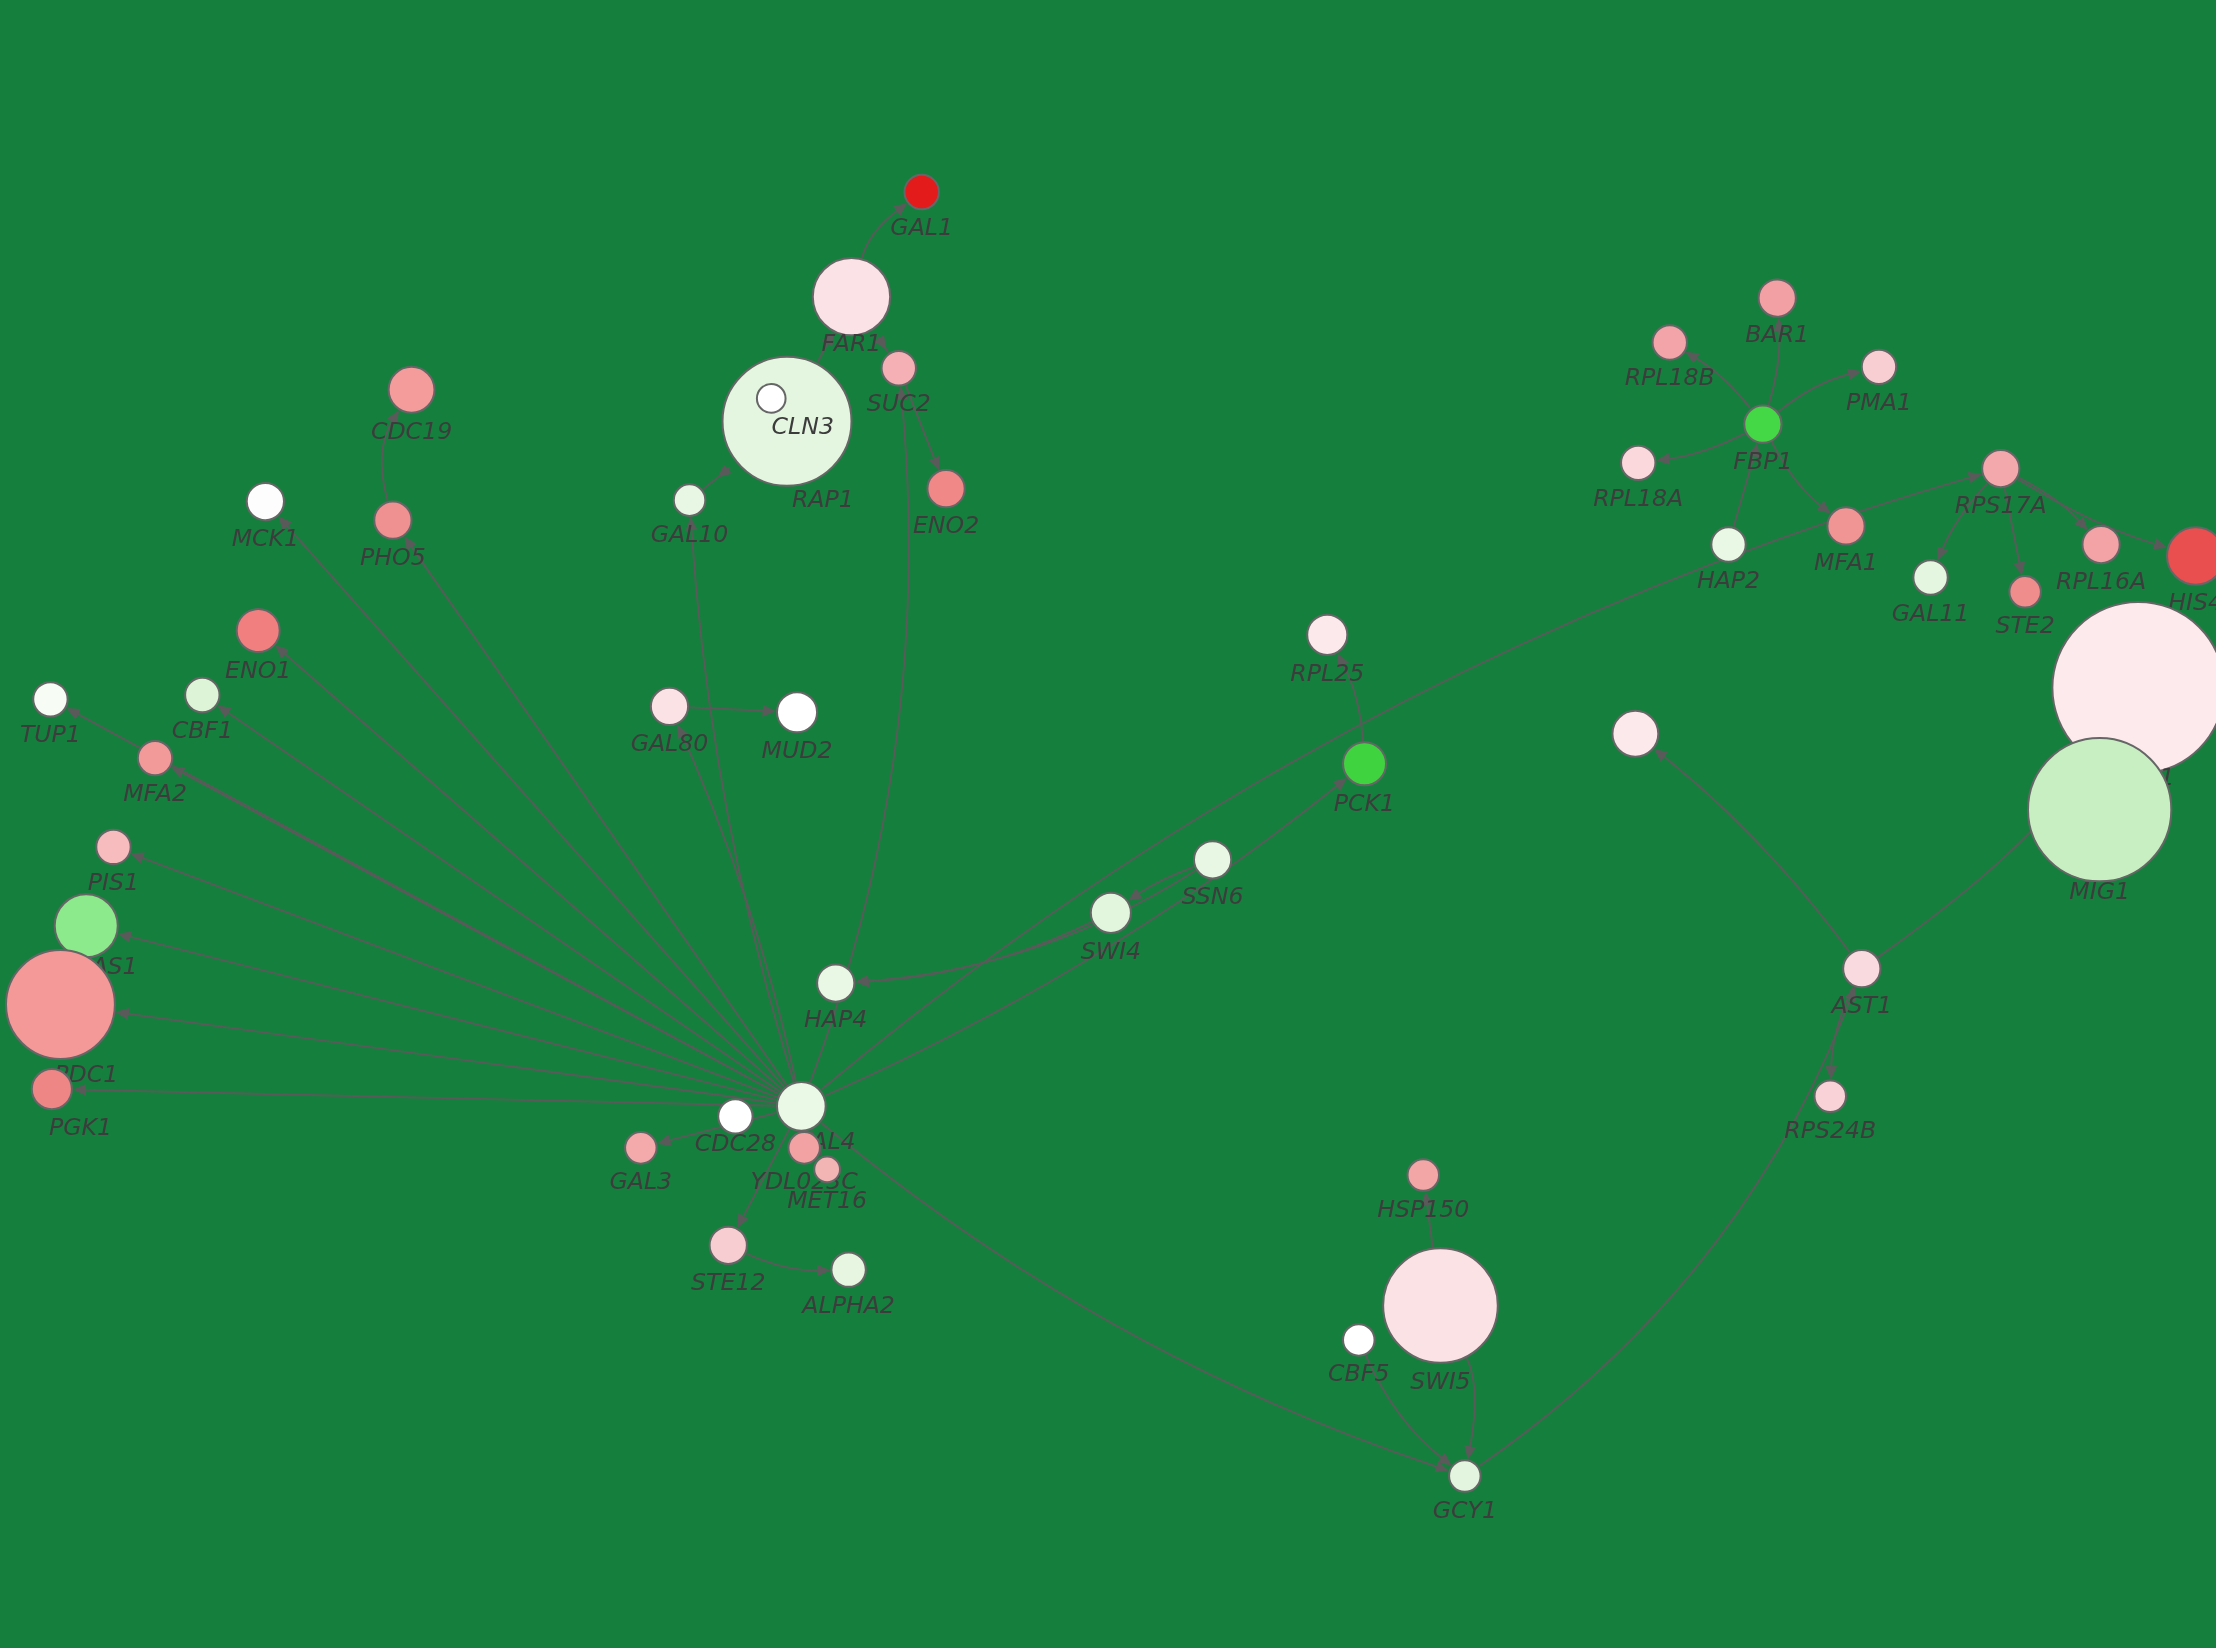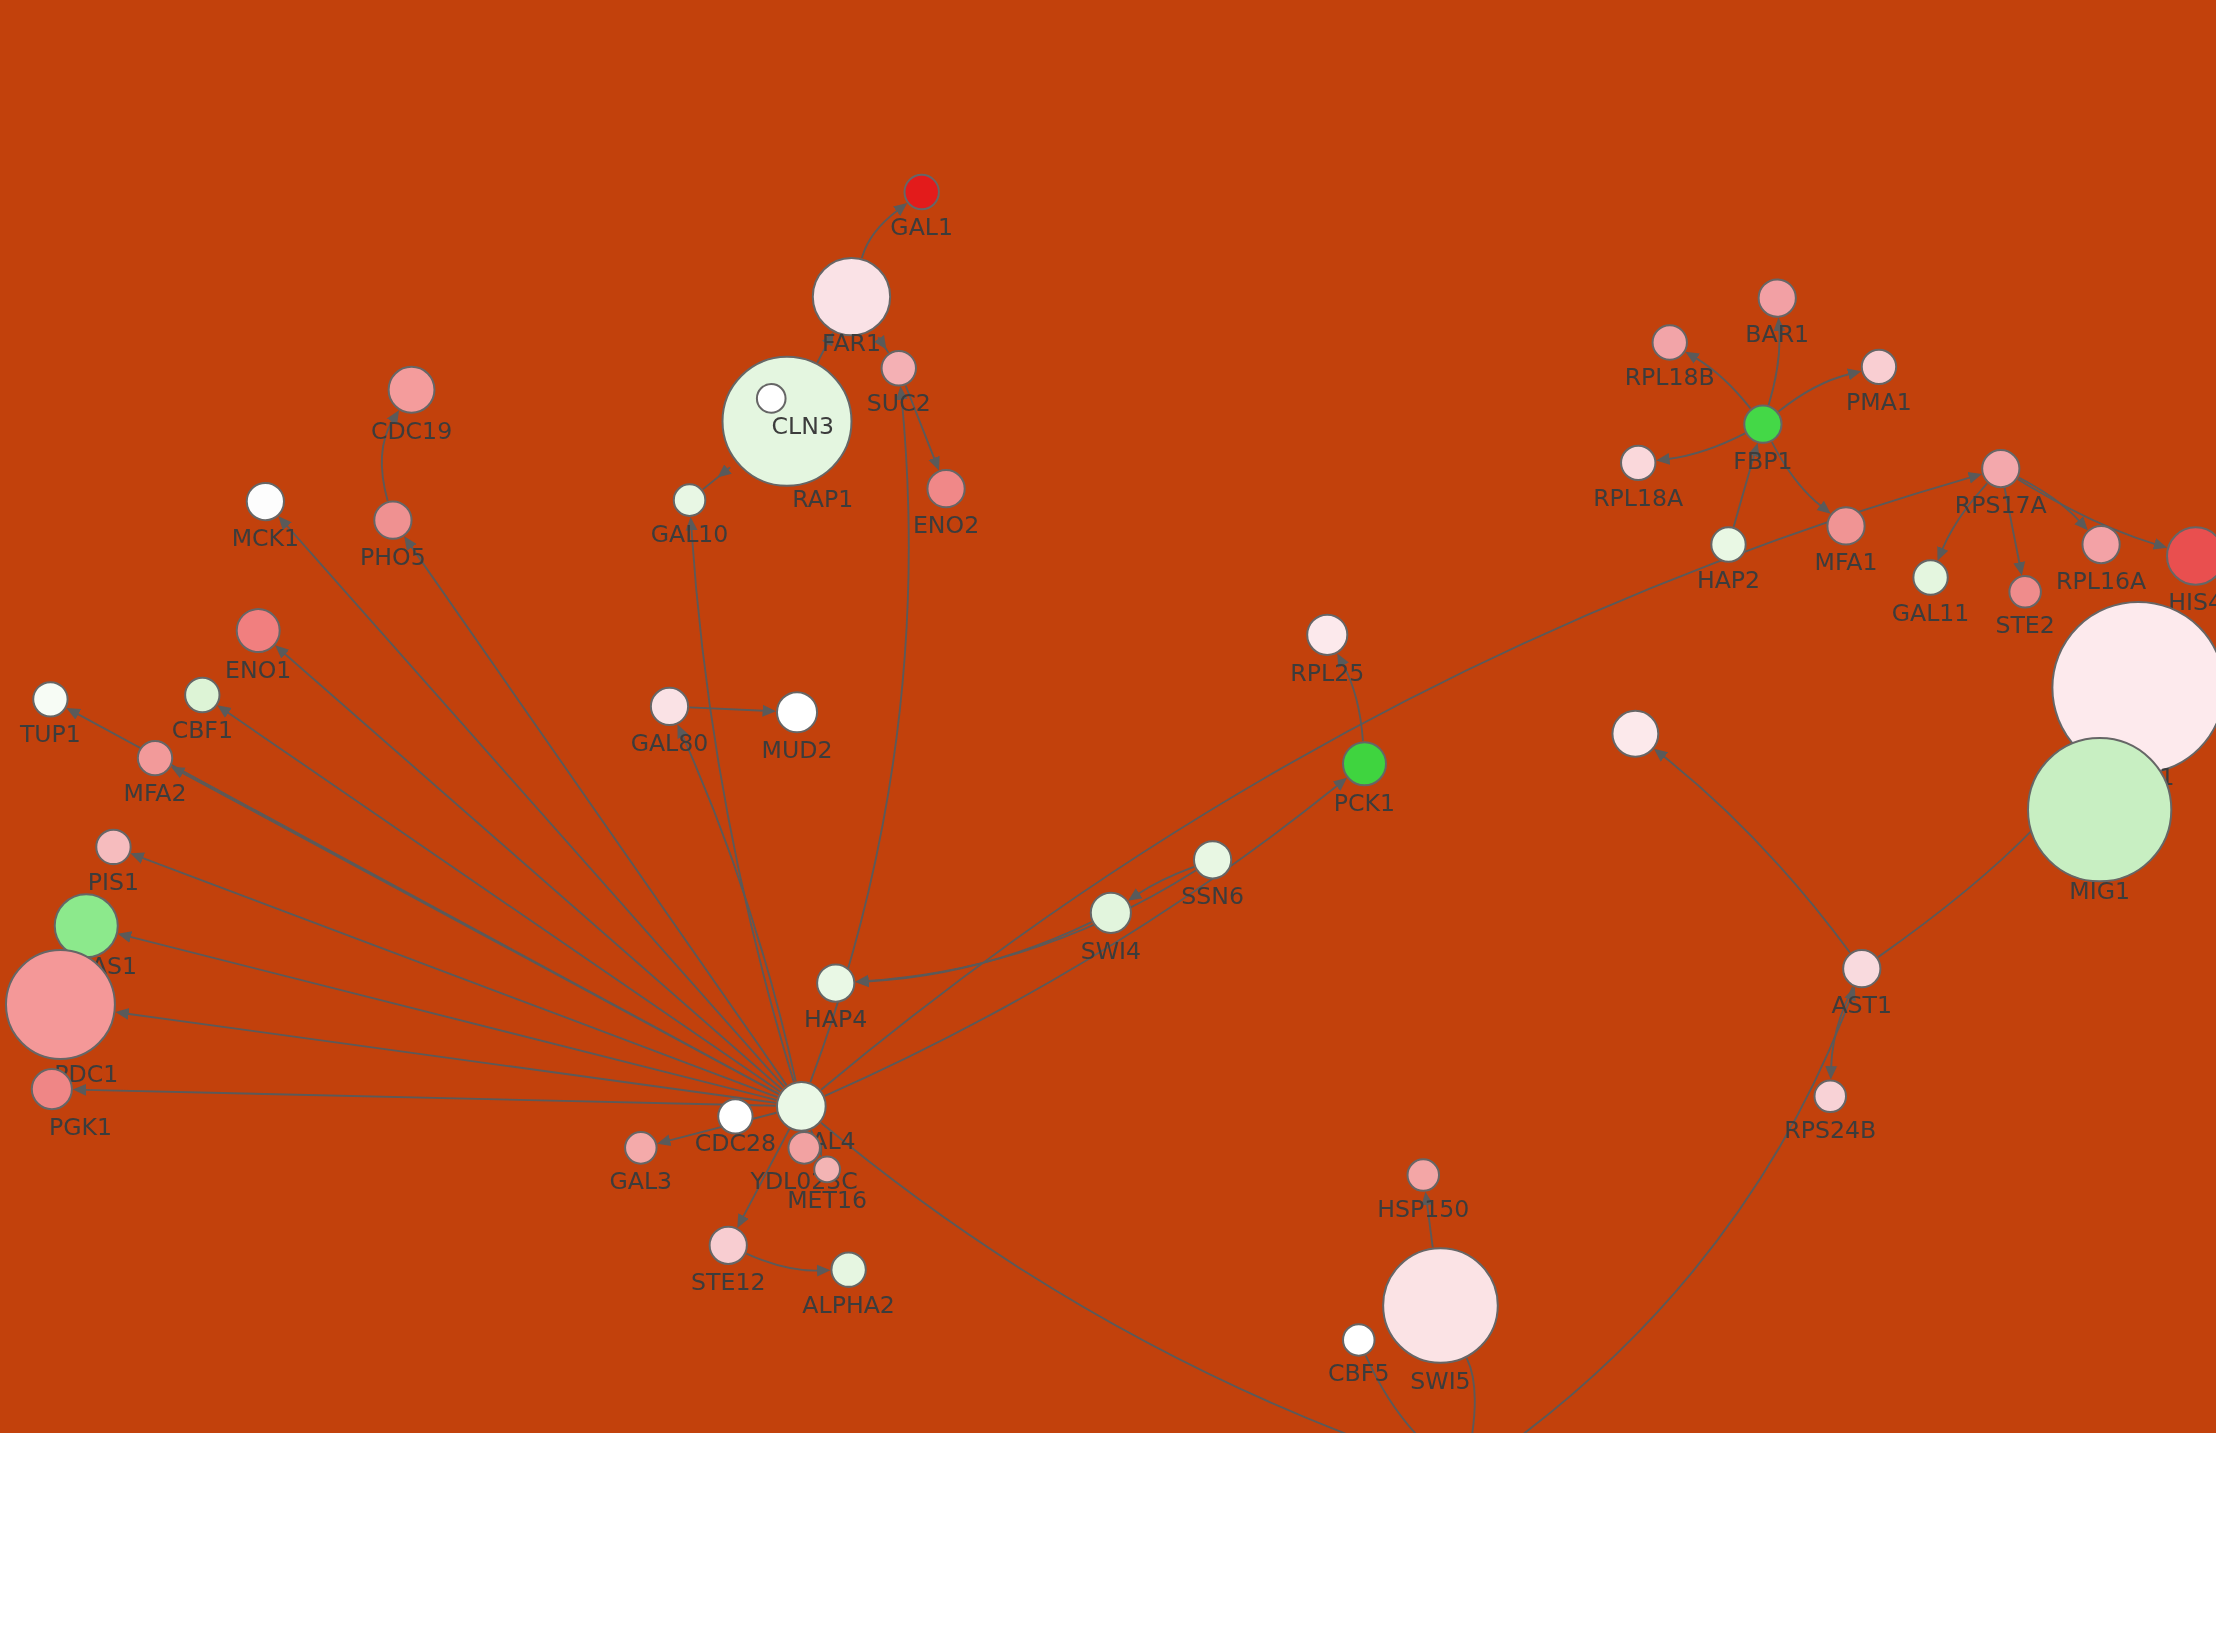--- a/index.html
+++ b/index.html
@@ -1,16 +1,16 @@
 <!DOCTYPE html>
 <html style="font-size:12.4px"><head>
 <meta charset="utf-8">
 <style>
   html, body { margin: 0; padding: 0; background: #ffffff; }
-  .stage { width: 2216px; height: 1433px; background: #c2410c; overflow: hidden; }
+  .stage { width: 2216px; height: 1648px; background: #15803d; overflow: hidden; font-style: italic; }
   .edge { fill: none; stroke: #5a5a5a; stroke-width: 1.3; }
   .node-circle { stroke: #666666; stroke-width: 1.4; }
   .node-label {
     font-family: "DejaVu Sans", "Liberation Sans", sans-serif;
     font-size: 16.5px;
     fill: #3c3c3c;
     text-anchor: middle;
   }
 </style>
 </head>

